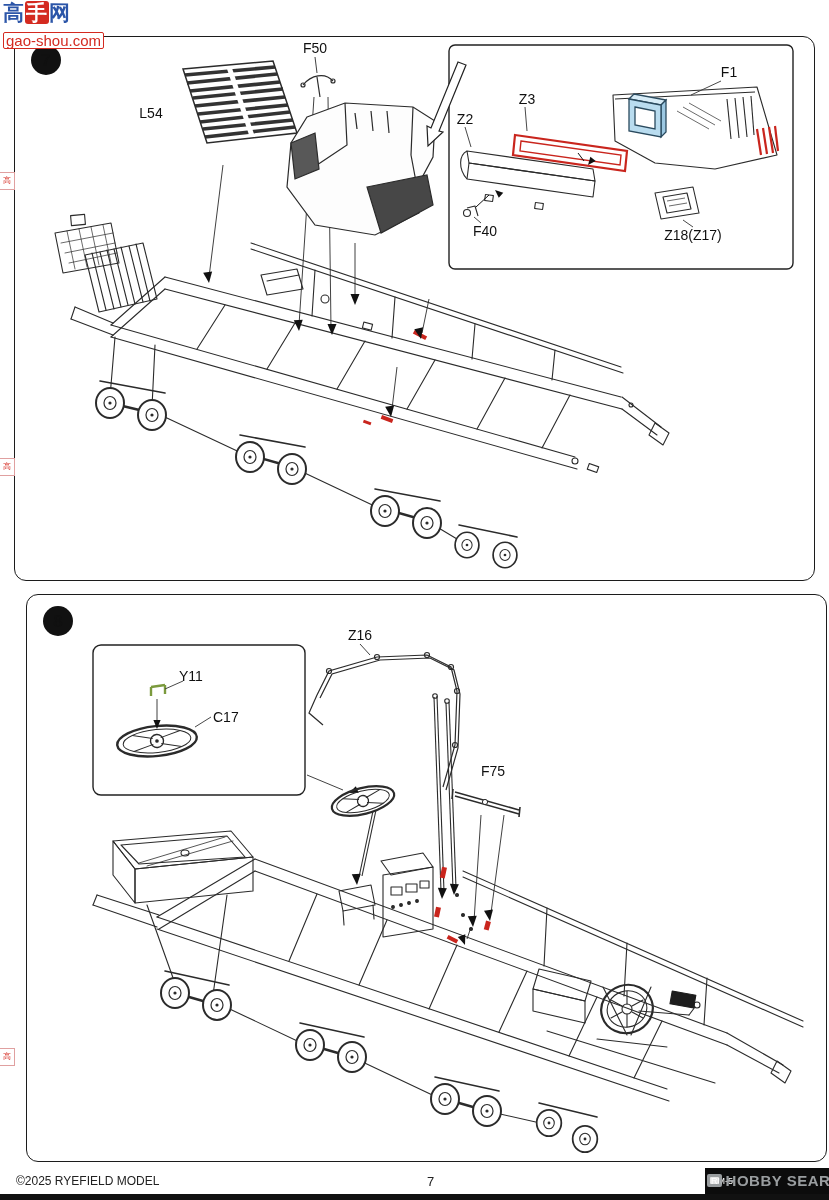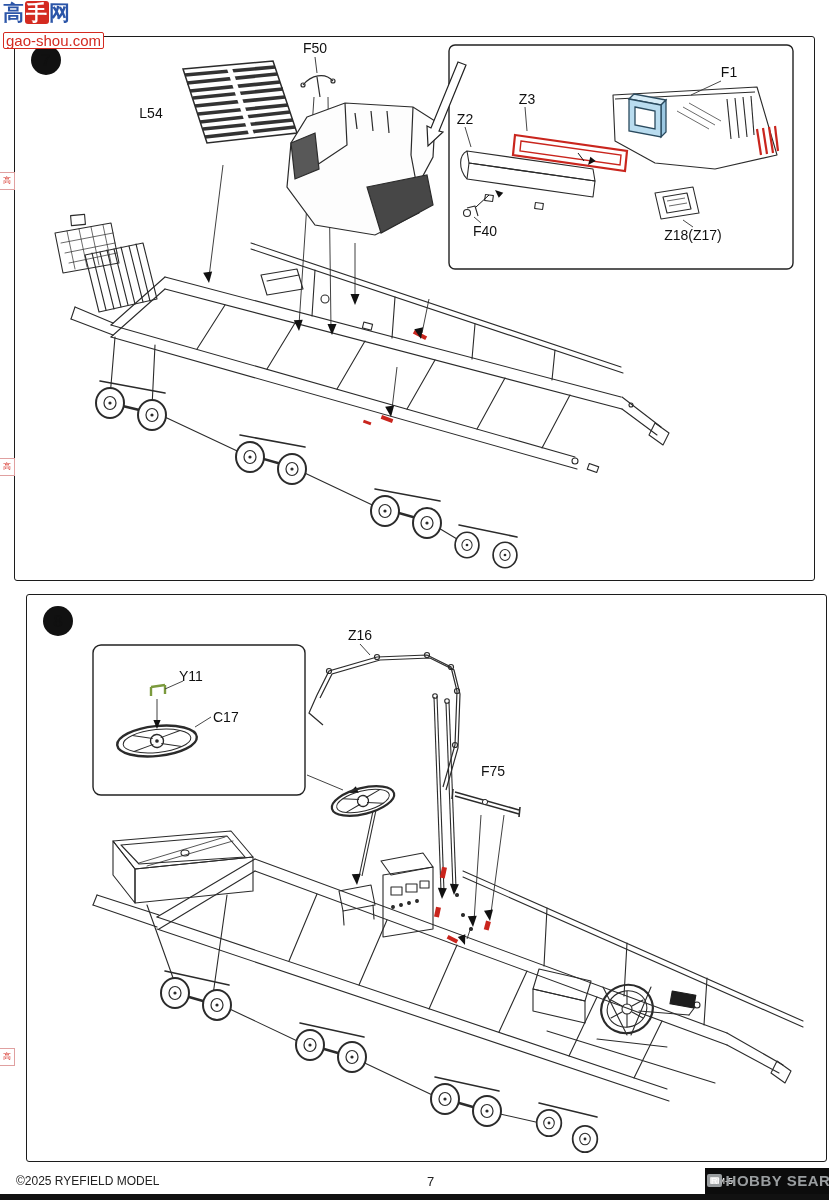--- a/index.html
+++ b/index.html
@@ -1,21 +1,21 @@
 <!DOCTYPE html>
 <html><head>
 <meta charset="utf-8">
 <style>
   html,body{margin:0;padding:0;}
   body{
     width:829px;height:1200px;position:relative;background:#ffffff;
     font-family:"Liberation Sans", sans-serif;overflow:hidden;
   }
   .panel{
-    position:absolute;border:1.6px solid #1c1c1c;border-radius:3px;background:#fff;
+    position:absolute;border:1.6px solid #1c1c1c;border-radius:12px;background:#fff;
   }
   .panel7{left:14px;top:36px;width:799px;height:543px;}
   .panel8{left:14px;top:594px;width:799px;height:566px;margin-left:12px;}
   svg{display:block;}
   svg text{font-family:"Liberation Sans", sans-serif;fill:#101010;}
 
   
   .wm{position:absolute;left:3px;top:2px;z-index:5;line-height:1;}
   .wm-row{font-weight:bold;font-size:21px;letter-spacing:1px;}
   .wm-row .c1,.wm-row .c3{color:#2b55a8;}

